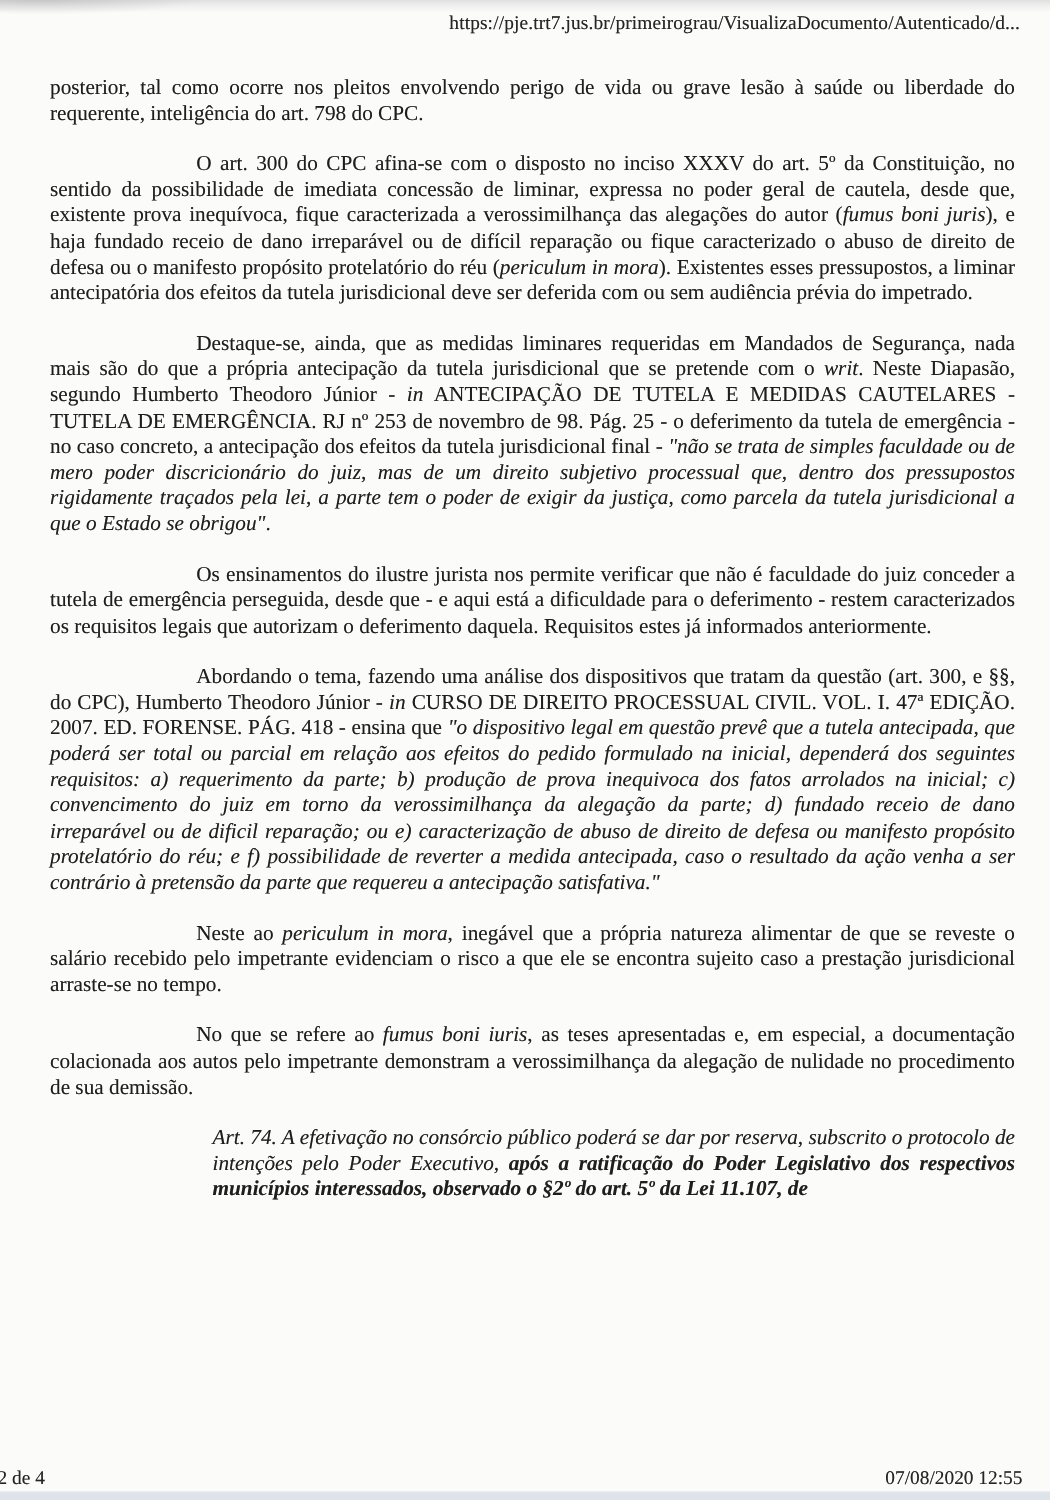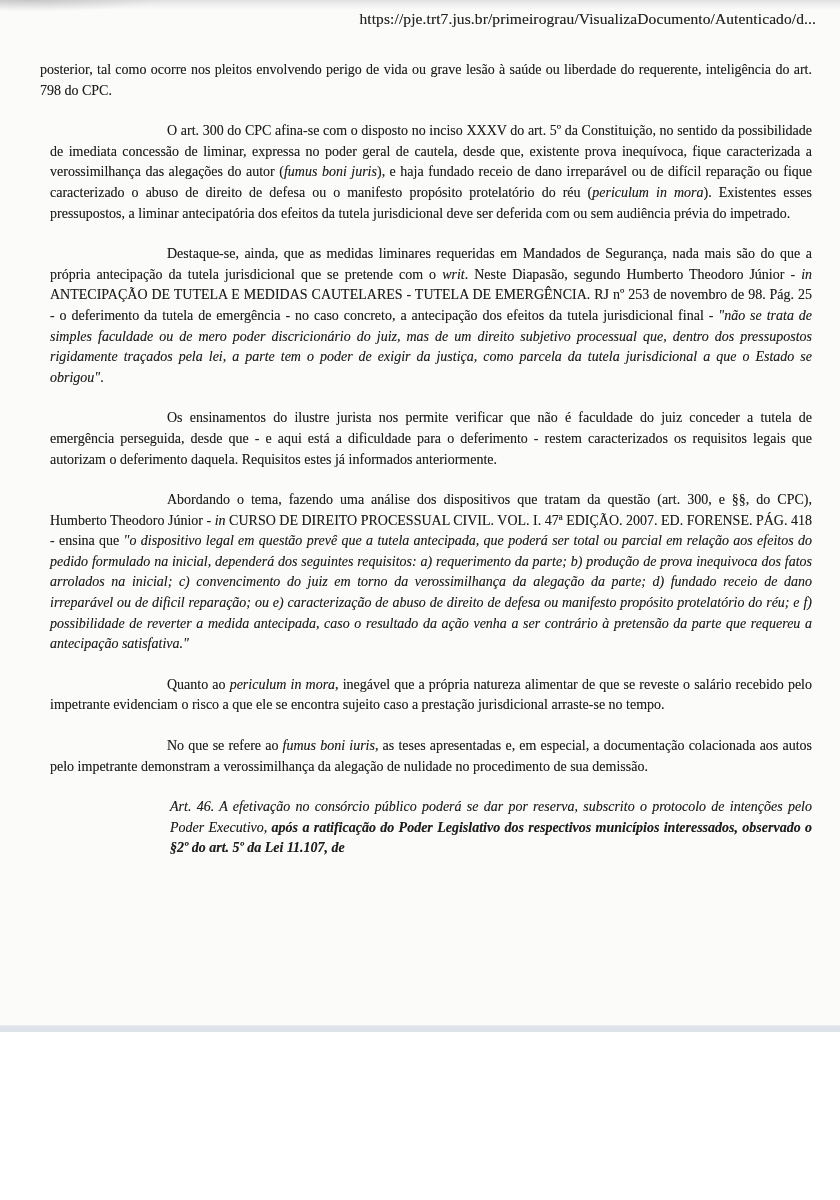--- a/index.html
+++ b/index.html
@@ -1,18 +1,18 @@
 <!DOCTYPE html>
 <html><head>
 <meta charset="utf-8">
 <style>
   html,body{margin:0;padding:0;}
   .page{
     position:relative;
-    width:840px;height:1032px;
+    width:840px;height:1200px;
     background:#fbfbfa;
     font-family:"Liberation Serif","DejaVu Serif",serif;
     color:#1e1e1e;
     overflow:hidden;
   }
   .scan-top-edge{
     position:absolute;top:0;left:0;width:840px;height:10px;
     background:linear-gradient(to bottom,#dfdfdf 0%,#ececec 35%,#fbfbfa 100%);
   }
   .scan-top-smudge{
@@ -20,26 +20,26 @@
     background:radial-gradient(ellipse at 20% 0%,rgba(120,120,120,.25),rgba(120,120,120,0) 70%);
   }
   .url-header{
     position:absolute;top:10px;right:24px;
     font-size:15.5px;color:#262626;
     letter-spacing:.1px;
     text-shadow:0 0 .5px rgba(0,0,0,.45);
   }
   .content{
     position:absolute;top:60px;left:40px;right:28px;
-    font-size:14px;line-height:20.6px;
+    font-size:17px;line-height:20.6px;
     text-align:justify;
     text-shadow:0 0 .5px rgba(0,0,0,.4);
   }
   .para{margin:0;}
-  .para + .para{margin-top:20px;margin-left:10px;}
+  .para + .para{margin-top:20px;}
   .para.indent{text-indent:117px;}
   .para.quote{
     margin-left:130px;
     font-style:italic;
     text-indent:0;
   }
   .seg-italic{font-style:italic;}
   .seg-bold-italic{font-style:italic;font-weight:bold;}
   .footer{
     position:absolute;top:1174px;left:-2px;right:22px;
@@ -61,23 +61,23 @@
   <div class="scan-top-smudge"></div>
 
   <div class="url-header">https://pje.trt7.jus.br/primeirograu/VisualizaDocumento/Autenticado/d...</div>
 
   <main class="content">
       <p class="para"><span>posterior, tal como ocorre nos pleitos envolvendo perigo de vida ou grave lesão à saúde ou liberdade do requerente, inteligência do art. 798 do CPC.</span></p>
       <p class="para indent"><span>O art. 300 do CPC afina-se com o disposto no inciso XXXV do art. 5º da Constituição, no sentido da possibilidade de imediata concessão de liminar, expressa no poder geral de cautela, desde que, existente prova inequívoca, fique caracterizada a verossimilhança das alegações do autor (</span><span class="seg-italic">fumus boni juris</span><span>), e haja fundado receio de dano irreparável ou de difícil reparação ou fique caracterizado o abuso de direito de defesa ou o manifesto propósito protelatório do réu (</span><span class="seg-italic">periculum in mora</span><span>). Existentes esses pressupostos, a liminar antecipatória dos efeitos da tutela jurisdicional deve ser deferida com ou sem audiência prévia do impetrado.</span></p>
       <p class="para indent"><span>Destaque-se, ainda, que as medidas liminares requeridas em Mandados de Segurança, nada mais são do que a própria antecipação da tutela jurisdicional que se pretende com o </span><span class="seg-italic">writ</span><span>. Neste Diapasão, segundo Humberto Theodoro Júnior - </span><span class="seg-italic">in</span><span> ANTECIPAÇÃO DE TUTELA E MEDIDAS CAUTELARES - TUTELA DE EMERGÊNCIA. RJ nº 253 de novembro de 98. Pág. 25 - o deferimento da tutela de emergência - no caso concreto, a antecipação dos efeitos da tutela jurisdicional final - </span><span class="seg-italic">"não se trata de simples faculdade ou de mero poder discricionário do juiz, mas de um direito subjetivo processual que, dentro dos pressupostos rigidamente traçados pela lei, a parte tem o poder de exigir da justiça, como parcela da tutela jurisdicional a que o Estado se obrigou"</span><span>.</span></p>
       <p class="para indent"><span>Os ensinamentos do ilustre jurista nos permite verificar que não é faculdade do juiz conceder a tutela de emergência perseguida, desde que - e aqui está a dificuldade para o deferimento - restem caracterizados os requisitos legais que autorizam o deferimento daquela. Requisitos estes já informados anteriormente.</span></p>
       <p class="para indent"><span>Abordando o tema, fazendo uma análise dos dispositivos que tratam da questão (art. 300, e §§, do CPC), Humberto Theodoro Júnior - </span><span class="seg-italic">in</span><span> CURSO DE DIREITO PROCESSUAL CIVIL. VOL. I. 47ª EDIÇÃO. 2007. ED. FORENSE. PÁG. 418 - ensina que </span><span class="seg-italic">"o dispositivo legal em questão prevê que a tutela antecipada, que poderá ser total ou parcial em relação aos efeitos do pedido formulado na inicial, dependerá dos seguintes requisitos: a) requerimento da parte; b) produção de prova inequivoca dos fatos arrolados na inicial; c) convencimento do juiz em torno da verossimilhança da alegação da parte; d) fundado receio de dano irreparável ou de dificil reparação; ou e) caracterização de abuso de direito de defesa ou manifesto propósito protelatório do réu; e f) possibilidade de reverter a medida antecipada, caso o resultado da ação venha a ser contrário à pretensão da parte que requereu a antecipação satisfativa."</span></p>
-      <p class="para indent"><span>Quanto ao </span><span class="seg-italic">periculum in mora</span><span>, inegável que a própria natureza alimentar de que se reveste o salário recebido pelo impetrante evidenciam o risco a que ele se encontra sujeito caso a prestação jurisdicional arraste-se no tempo.</span></p>
+      <p class="para indent"><span>Neste ao </span><span class="seg-italic">periculum in mora</span><span>, inegável que a própria natureza alimentar de que se reveste o salário recebido pelo impetrante evidenciam o risco a que ele se encontra sujeito caso a prestação jurisdicional arraste-se no tempo.</span></p>
       <p class="para indent"><span>No que se refere ao </span><span class="seg-italic">fumus boni iuris</span><span>, as teses apresentadas e, em especial, a documentação colacionada aos autos pelo impetrante demonstram a verossimilhança da alegação de nulidade no procedimento de sua demissão.</span></p>
-      <p class="para quote"><span class="seg-italic">Art. 46. A efetivação no consórcio público poderá se dar por reserva, subscrito o protocolo de intenções pelo Poder Executivo, </span><span class="seg-bold-italic">após a ratificação do Poder Legislativo dos respectivos municípios interessados, observado o §2º do art. 5º da Lei 11.107, de</span></p>
+      <p class="para quote"><span class="seg-italic">Art. 74. A efetivação no consórcio público poderá se dar por reserva, subscrito o protocolo de intenções pelo Poder Executivo, </span><span class="seg-bold-italic">após a ratificação do Poder Legislativo dos respectivos municípios interessados, observado o §2º do art. 5º da Lei 11.107, de</span></p>
     </main>
 
   <div class="footer">
     <span>2 de 4</span>
     <span>07/08/2020 12:55</span>
   </div>
 
   <div class="scan-bottom-strip"></div>
 </div>
 

